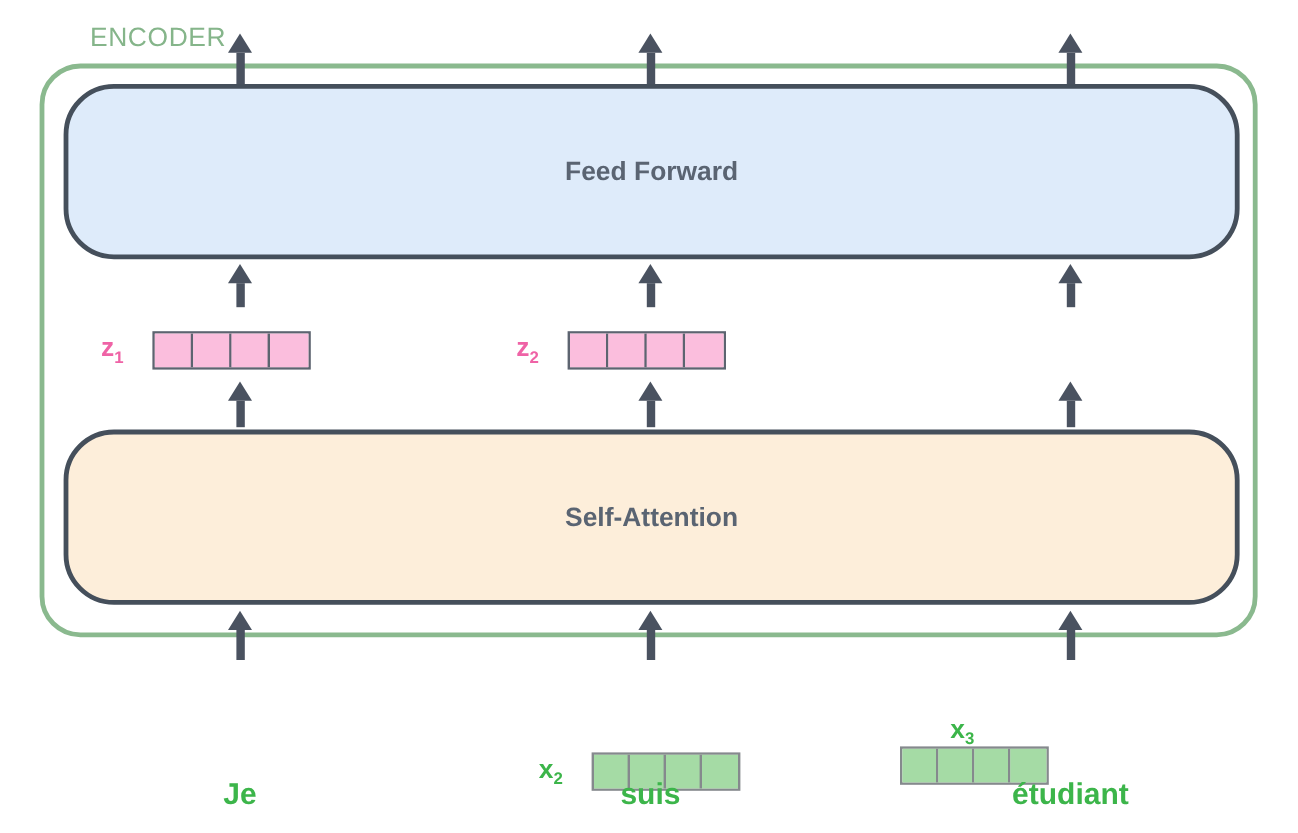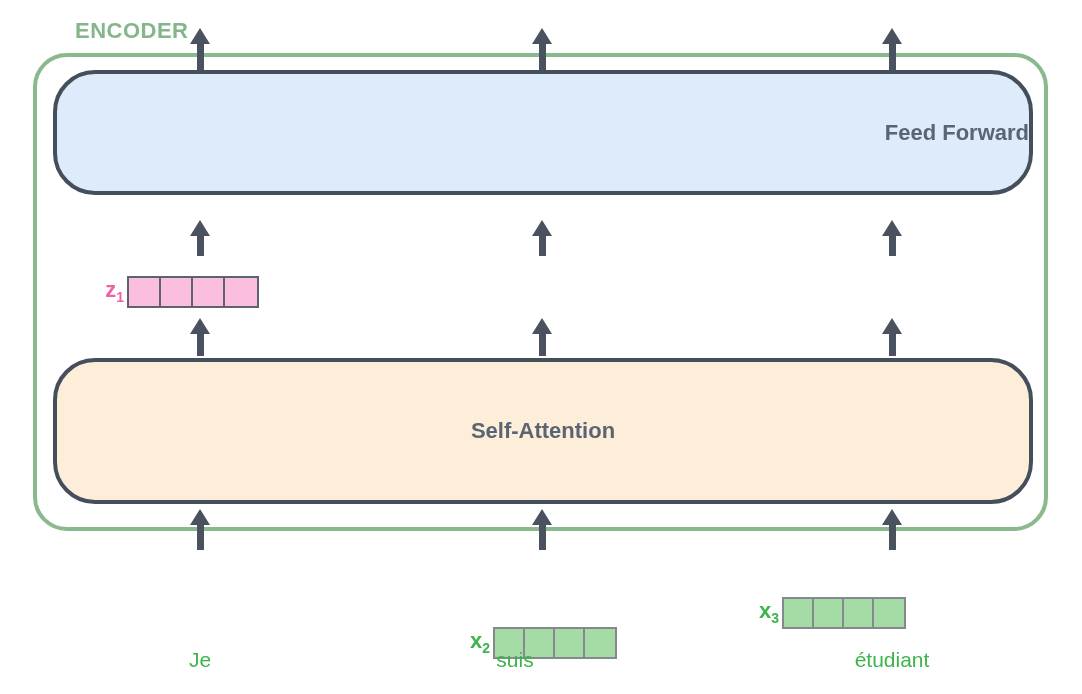--- a/index.html
+++ b/index.html
@@ -14,65 +14,65 @@
     --ff-fill:#deebfa;
     --sa-fill:#fdeeda;
     --block-outline:#454f5b;
     --arrow:#4a5260;
     --block-text:#5a6472;
   }
   *{box-sizing:border-box;margin:0;padding:0;}
   body{background:#ffffff;font-family:"Liberation Sans","DejaVu Sans",sans-serif;}
   .canvas{position:relative;width:1082px;height:694px;background:#ffffff;overflow:hidden;}
 
-  .encoder-label{position:absolute;left:75px;top:18px;font-size:22px;font-weight:700;
+  .encoder-label{position:absolute;left:75px;top:18px;font-size:22px;font-weight:400;
     letter-spacing:0.5px;color:var(--label-green);}
 
   .encoder-outline{position:absolute;left:33px;top:53px;width:1015px;height:478px;
     border:4px solid var(--outline-green);border-radius:34px;background:transparent;}
 
   .block{position:absolute;left:53px;width:980px;border:4px solid var(--block-outline);
     border-radius:42px;display:flex;align-items:center;justify-content:center;
     font-size:22px;font-weight:600;color:var(--block-text);}
-  .ff-block{top:70px;height:125px;background:var(--ff-fill);justify-content:flex-end;}
+  .ff-block{top:70px;height:146px;background:var(--ff-fill);}
   .sa-block{top:358px;height:146px;background:var(--sa-fill);}
 
   
   .arrow{position:absolute;width:20px;}
   .arrow .head{width:0;height:0;margin:0 auto;
     border-left:10px solid transparent;border-right:10px solid transparent;
     border-bottom:16px solid var(--arrow);}
   .arrow .shaft{width:7px;margin:0 auto;background:var(--arrow);}
   .c1{left:190px;} .c2{left:532px;} .c3{left:882px;}
   .a-top{top:28px;}  .a-top .shaft{height:26px;}
   .a-zff{top:220px;} .a-zff .shaft{height:20px;}
   .a-saz{top:318px;} .a-saz .shaft{height:22px;}
   .a-in{top:509px;}  .a-in .shaft{height:25px;}
 
   
   .vector{position:absolute;display:flex;align-items:center;}
-  .vlabel{width:48px;text-align:right;padding-right:3px;font-weight:bold;font-size:22px;line-height:1;}
+  .vlabel{width:48px;text-align:right;padding-right:24px;font-weight:bold;font-size:22px;line-height:1;}
   .vlabel sub{font-size:14px;}
   .cells{display:flex;}
   .z-vec .vlabel{color:var(--z-pink);}
   .z-vec .cells{border:2px solid var(--z-border);}
   .z-vec .cell{width:32px;height:28px;background:var(--z-fill);border-right:2px solid var(--z-border);}
   .x-vec .vlabel{color:var(--token-green);}
   .x-vec .cells{border:2px solid var(--x-border);}
   .x-vec .cell{width:30px;height:28px;background:var(--x-fill);border-right:2px solid var(--x-border);}
   .cell:last-child{border-right:none;}
 
   .z-row{top:276px;}
   .x-row{top:597px;}
   .z1{left:79px;} .z2{left:425px;} .z3{left:776px;}
-  .x1{left:86px;} .x2{left:445px;margin-top:30px;} .x3{left:734px;}
+  .x1{left:86px;} .x2{left:445px;margin-top:30px;} .x3{left:750px;flex-direction:column;}
 
   .token{position:absolute;top:648px;transform:translateX(-50%);
-    font-size:21px;font-weight:normal;color:var(--token-green);}
-  .t1{left:200px;} .t2{left:515px;} .t3{left:892px;}
+    font-size:25px;font-weight:bold;color:var(--token-green);}
+  .t1{left:200px;} .t2{left:542px;} .t3{left:892px;}
 </style>
 </head>
 <body>
 
 <div class="canvas">
 
   <div class="encoder-label">ENCODER</div>
 
   <div class="encoder-outline"></div>
 
@@ -101,20 +101,29 @@
       <div class="head"></div>
       <div class="shaft"></div>
     </div>
   <div class="arrow a-zff c3">
       <div class="head"></div>
       <div class="shaft"></div>
     </div>
 
   <div class="vector z-vec z-row z1">
     <span class="vlabel"><span>z</span><sub>1</sub></span>
+    <div class="cells">
+        <div class="cell"></div>
+        <div class="cell"></div>
+        <div class="cell"></div>
+        <div class="cell"></div>
+      </div>
+  </div>
+  <div class="vector z-vec z-row z2">
+    <span class="vlabel"><span>z</span><sub>2</sub></span>
     <div class="cells">
         <div class="cell"></div>
         <div class="cell"></div>
         <div class="cell"></div>
         <div class="cell"></div>
       </div>
   </div>
 
   <div class="arrow a-saz c1">
       <div class="head"></div>

